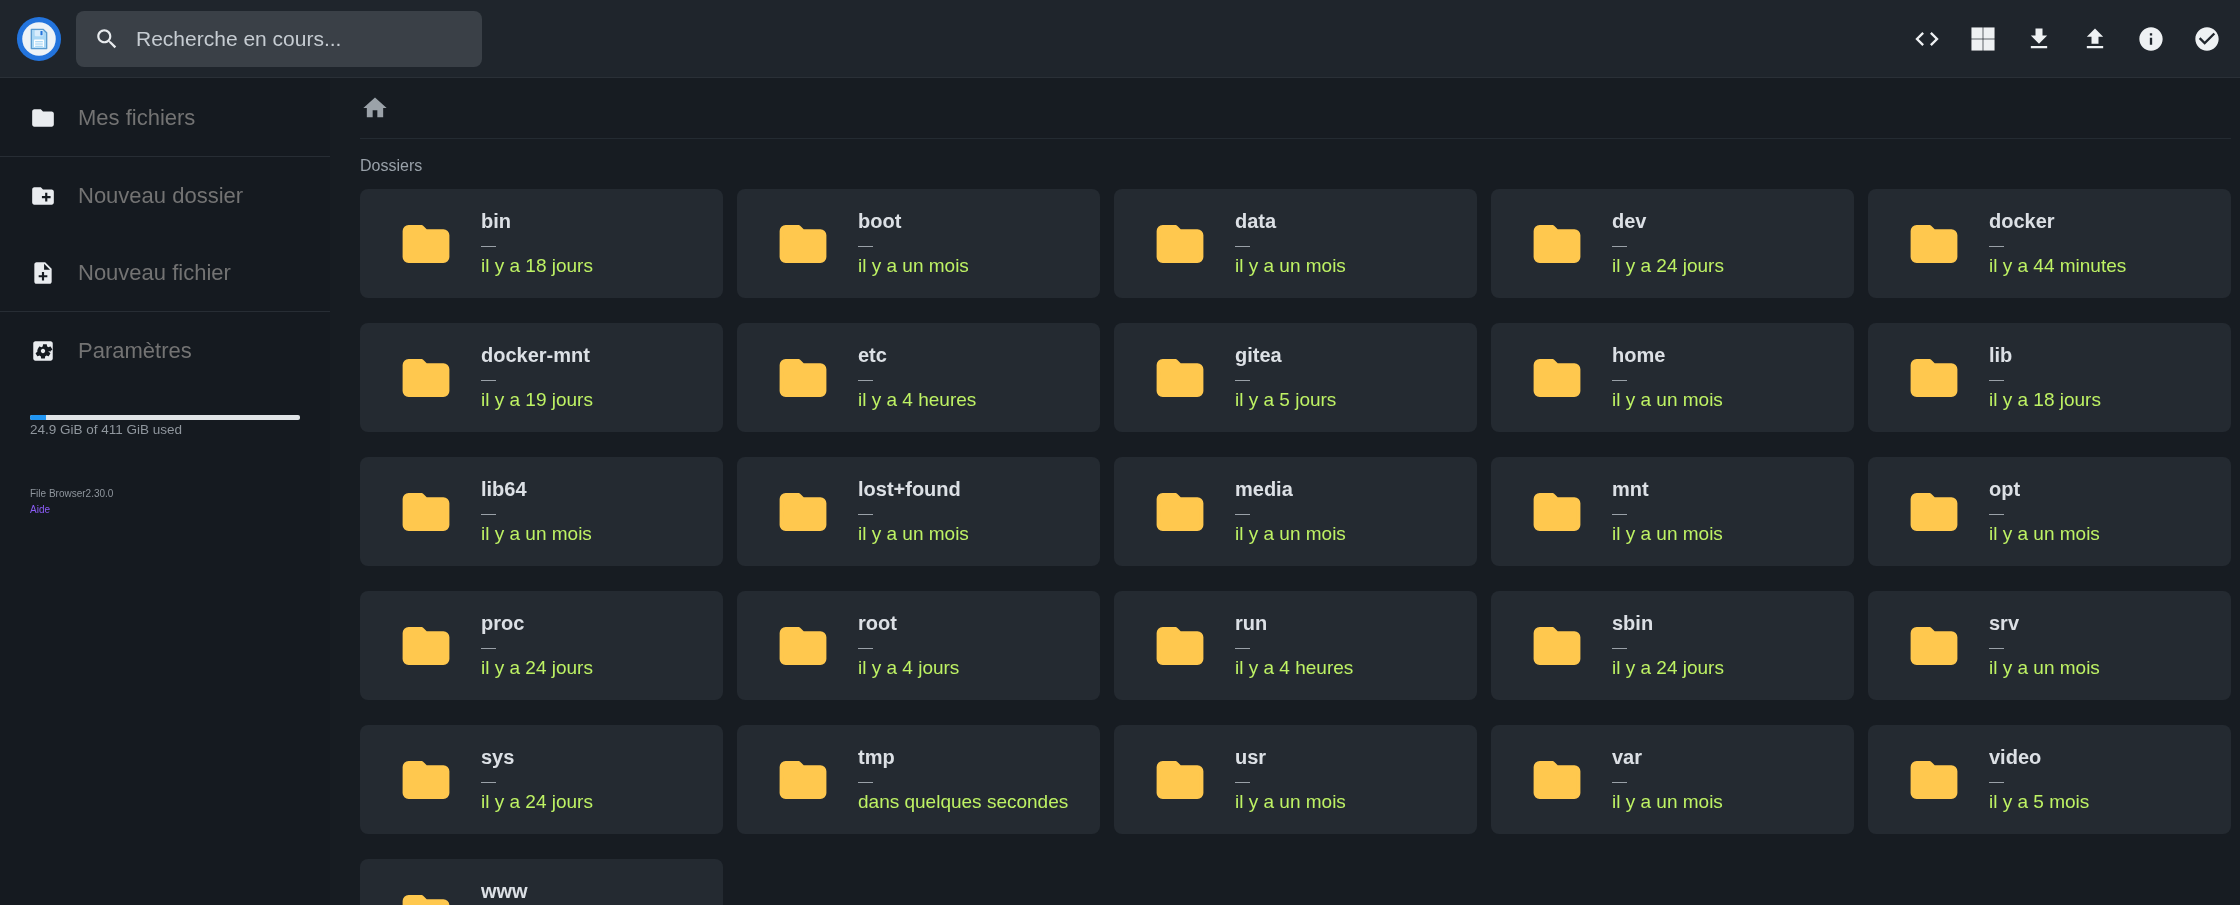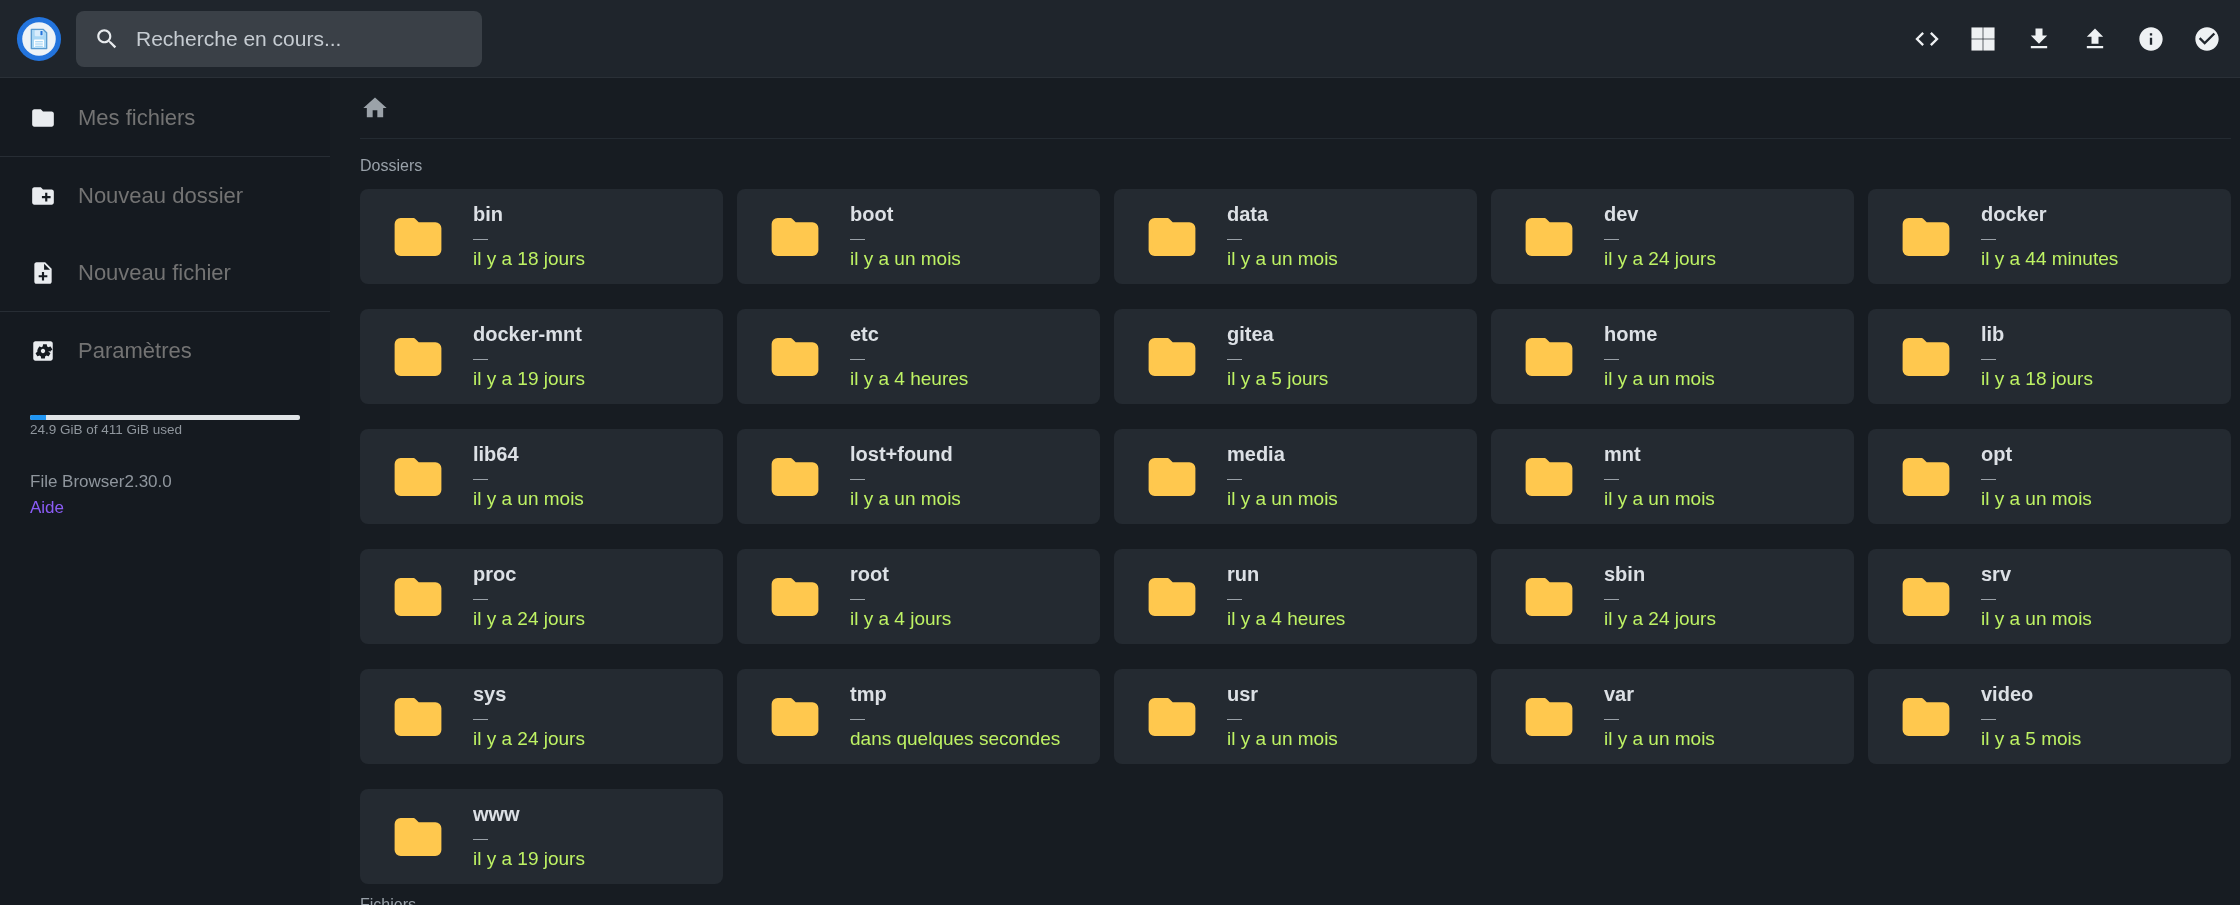--- a/index.html
+++ b/index.html
@@ -59,40 +59,40 @@
   }
   .side-item svg { fill: #e9ecef; flex: 0 0 auto; }
   .side-divider { border: none; border-top: 1px solid #272d34; }
   .usage { margin: 26px 30px 0; }
   .progress {
     position: relative; height: 5px;
     background: #e0e4e7; border-radius: 2px; overflow: hidden;
   }
   .progress-fill { position: absolute; left: 0; top: 0; bottom: 0; background: #2196f3; }
   .usage-caption { margin-top: 2px; font-size: 13.5px; color: #8f969d; }
-  .side-footer { margin: 32px 30px 0; font-size: 17px; color: #8f969d; line-height: 1.55; }
+  .side-footer { margin: 49px 30px 0; font-size: 10px; color: #8f969d; line-height: 1.55; }
   .side-footer a { color: #8b5cf6; text-decoration: none; }
 
   
   .main { flex: 1; background: #171c22; padding: 0 9px 0 30px; }
   .breadcrumb-bar { height: 61px; display: flex; align-items: center; border-bottom: 1px solid #242b32; }
   .breadcrumb-bar .icon-btn svg { fill: #9ba2a9; }
   .section-title { margin-top: 18px; font-size: 16px; color: #99a1a9; font-weight: 400; }
   .folder-grid {
     margin-top: 14px;
     display: grid;
     grid-template-columns: repeat(5, 363px);
     column-gap: 14px; row-gap: 25px;
   }
   .folder-card {
-    height: 95px;
+    height: 109px;
     background: #242a31;
     border-radius: 8px;
     display: flex; align-items: center;
-    padding: 0 16px 0 32px; gap: 29px;
+    padding: 0 16px 0 40px; gap: 29px;
     cursor: pointer;
     overflow: hidden;
   }
   .folder-card svg { flex: 0 0 auto; }
   .card-info { display: flex; flex-direction: column; min-width: 0; }
   .card-name {
     font-size: 20px; font-weight: 700; color: #dce0e5;
     white-space: nowrap; overflow: hidden; text-overflow: ellipsis;
   }
   .card-size { font-size: 15px; color: #9aa1a8; line-height: 1.15; margin: 3px 0 2px; }

